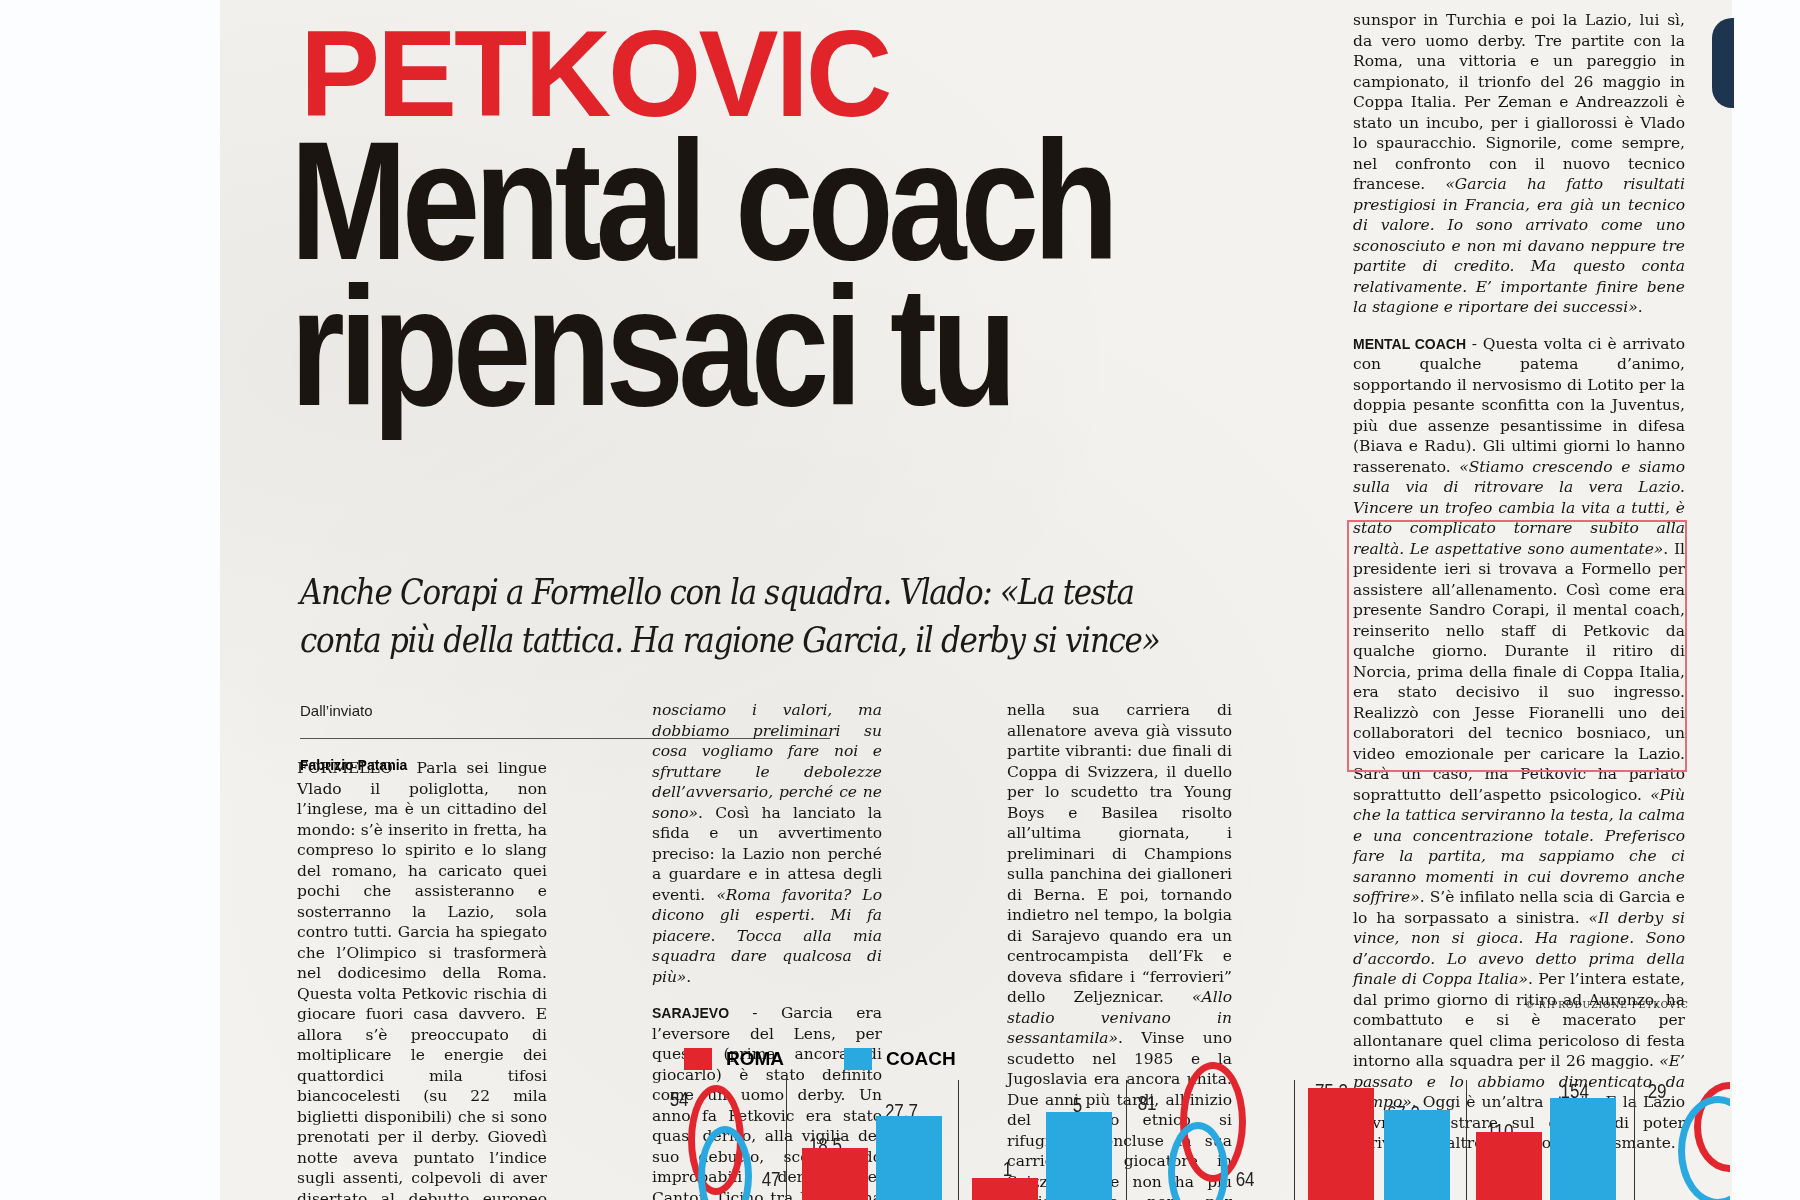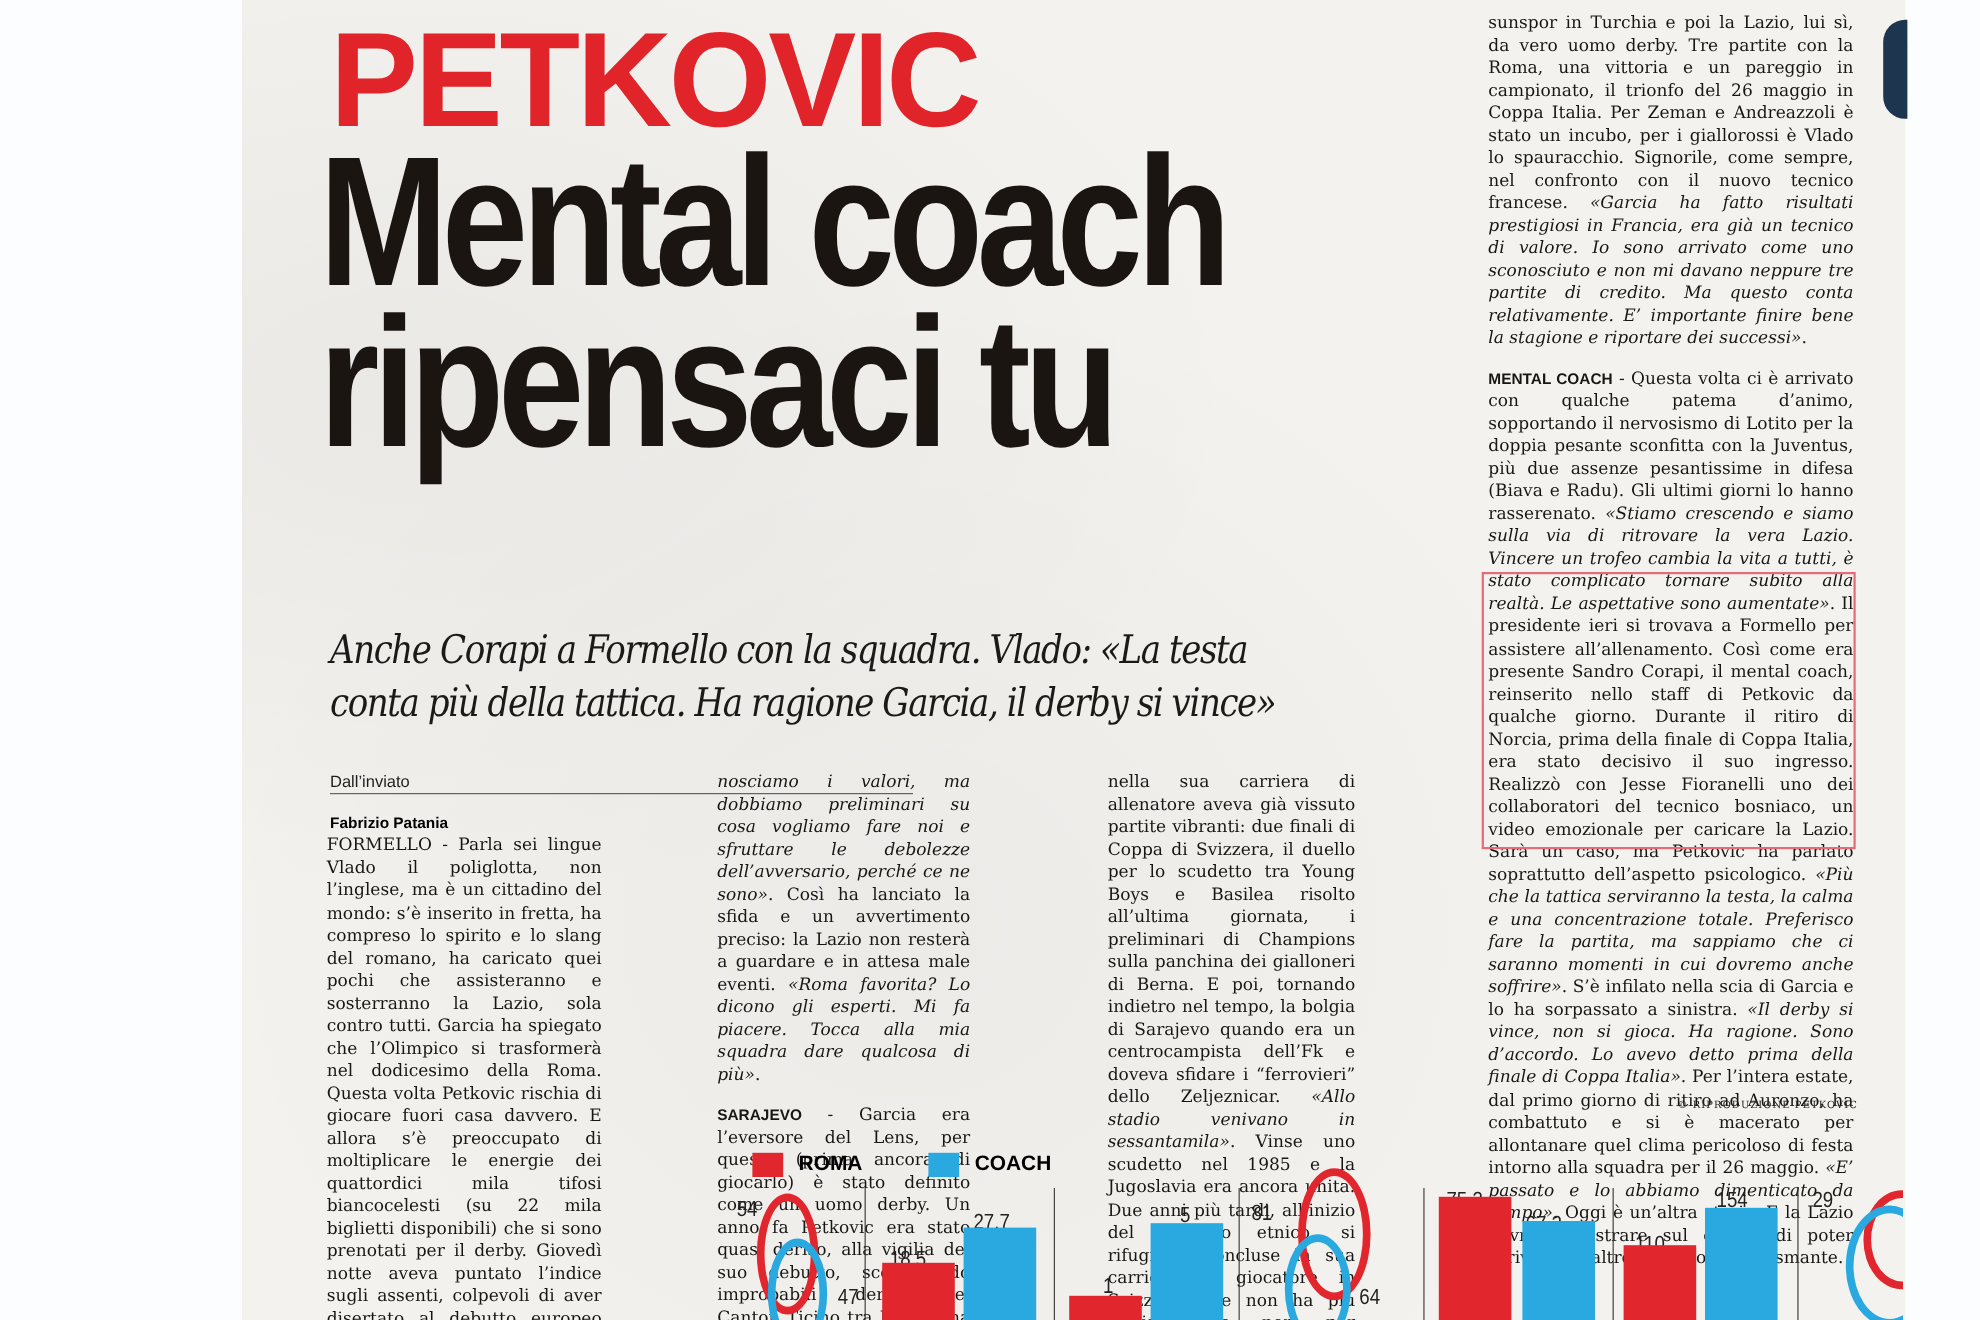--- a/index.html
+++ b/index.html
@@ -3,21 +3,21 @@
 <meta charset="utf-8">
 <style>
   html,body{margin:0;padding:0;}
   body{width:1800px;height:1200px;background:#fbfdfe;position:relative;overflow:hidden;font-family:"DejaVu Serif",serif;}
   .paper{position:absolute;left:220px;top:0;width:1512px;height:1200px;background:#f3f2ef;
     background-image:radial-gradient(ellipse at 10% 30%,rgba(0,0,0,0.04),transparent 40%),radial-gradient(ellipse at 40% 70%,rgba(0,0,0,0.03),transparent 50%);}
   .kicker{position:absolute;left:300px;top:18px;font-family:"Liberation Sans",sans-serif;font-weight:900;font-size:120px;line-height:110px;color:#e0242a;letter-spacing:-3px;transform:scaleY(1.02);}
   .headline{position:absolute;left:290px;top:128px;font-family:"Liberation Sans",sans-serif;font-weight:700;color:#1b1512;font-size:168px;line-height:146px;letter-spacing:-7px;transform:scaleX(0.84);transform-origin:left top;white-space:nowrap;}
   .subhead{position:absolute;left:300px;top:568px;width:880px;font-family:"DejaVu Serif",serif;font-style:italic;font-size:36px;line-height:48px;color:#1c1a18;letter-spacing:-1.5px;transform:scaleX(0.86);transform-origin:left top;white-space:nowrap;}
   .byline{position:absolute;left:300px;top:702px;width:240px;font-family:"Liberation Sans",sans-serif;}
-  .byline .dall{font-size:15px;color:#1c1c1c;border-bottom:1px solid #555;padding-bottom:2px;width:530px;}
+  .byline .dall{font-size:15px;color:#1c1c1c;border-bottom:1px solid #555;padding-bottom:19px;width:530px;}
   .byline .author{font-size:14px;font-weight:700;margin-top:18px;}
   .col{position:absolute;font-family:"DejaVu Serif",serif;font-size:15.5px;line-height:20.5px;color:#181614;text-align:justify;}
   .col p{margin:0 0 16px 0;}
   .col em{}
   .lead{font-family:"Liberation Sans",sans-serif;font-weight:700;font-size:14px;}
   .col1{left:297px;top:758px;width:250px;}
   .col2{left:652px;top:700px;width:230px;}
   .col3{left:1007px;top:700px;width:225px;}
   .col4{left:1353px;top:10px;width:332px;}
   .highlight{position:absolute;left:1347px;top:520px;width:340px;height:252px;border:2px solid #e56b77;box-sizing:border-box;pointer-events:none;}
@@ -53,21 +53,21 @@
 <div class="byline">
   <div class="dall">Dall’inviato</div>
   <div class="author">Fabrizio Patania</div>
 </div>
 
 <div class="col col1">
   <p><span>FORMELLO</span><span> - Parla sei lingue Vlado il poliglotta, non l’inglese, ma è un cittadino del mondo: s’è inserito in fretta, ha compreso lo spirito e lo slang del romano, ha caricato quei pochi che assisteranno e sosterranno la Lazio, sola contro tutti. Garcia ha spiegato che l’Olimpico si trasformerà nel dodicesimo della Roma. Questa volta Petkovic rischia di giocare fuori casa davvero. E allora s’è preoccupato di moltiplicare le energie dei quattordici mila tifosi biancocelesti (su 22 mila biglietti disponibili) che si sono prenotati per il derby. Giovedì notte aveva puntato l’indice sugli assenti, colpevoli di aver disertato al debutto europeo con il Legia Varsavia. Ieri ha caricato chi ci sarà. </span></p>
 </div>
 
 <div class="col col2">
-  <p><em>nosciamo i valori, ma dobbiamo preliminari su cosa vogliamo fare noi e sfruttare le debolezze dell’avversario, perché ce ne sono»</em><span>. Così ha lanciato la sfida e un avvertimento preciso: la Lazio non resterà a guardare e in attesa male eventi. </span><em>«Roma favorita? Lo dicono gli esperti. Mi fa piacere. Tocca alla mia squadra dare qualcosa di più»</em><span>.</span></p>
+  <p><em>nosciamo i valori, ma dobbiamo preliminari su cosa vogliamo fare noi e sfruttare le debolezze dell’avversario, perché ce ne sono»</em><span>. Così ha lanciato la sfida e un avvertimento preciso: la Lazio non perché a guardare e in attesa degli eventi. </span><em>«Roma favorita? Lo dicono gli esperti. Mi fa piacere. Tocca alla mia squadra dare qualcosa di più»</em><span>.</span></p>
   <p><span class="lead">SARAJEVO</span><span> - Garcia era l’eversore del Lens, per questo (prima ancora di giocarlo) è stato definito come un uomo derby. Un anno fa Petkovic era stato quasi deriso, alla vigilia del suo debutto, scomodando improbabili derby del Canton Ticino tra Bellinzona e Lugano. Ci rimase male, perché</span></p>
 </div>
 
 <div class="col col3">
   <p><span>nella sua carriera di allenatore aveva già vissuto partite vibranti: due finali di Coppa di Svizzera, il duello per lo scudetto tra Young Boys e Basilea risolto all’ultima giornata, i preliminari di Champions sulla panchina dei gialloneri di Berna. E poi, tornando indietro nel tempo, la bolgia di Sarajevo quando era un centrocampista dell’Fk e doveva sfidare i “ferrovieri” dello Zeljeznicar. </span><em>«Allo stadio venivano in sessantamila»</em><span>. Vinse uno scudetto nel 1985 e la Jugoslavia era ancora unita. Due anni più tardi, all’inizio del conflitto etnico, si rifugiò e concluse la sua carriera di giocatore in Svizzera, che non ha più lasciato, se non per continuare a crescere da allenatore. Un’esperienza poco fortunata al Sam-</span></p>
 </div>
 
 <div class="col col4">
   <p><span>sunspor in Turchia e poi la Lazio, lui sì, da vero uomo derby. Tre partite con la Roma, una vittoria e un pareggio in campionato, il trionfo del 26 maggio in Coppa Italia. Per Zeman e Andreazzoli è stato un incubo, per i giallorossi è Vlado lo spauracchio. Signorile, come sempre, nel confronto con il nuovo tecnico francese. </span><em>«Garcia ha fatto risultati prestigiosi in Francia, era già un tecnico di valore. Io sono arrivato come uno sconosciuto e non mi davano neppure tre partite di credito. Ma questo conta relativamente. E’ importante finire bene la stagione e riportare dei successi»</em><span>.</span></p>
   <p><span class="lead">MENTAL COACH</span><span> - Questa volta ci è arrivato con qualche patema d’animo, sopportando il nervosismo di Lotito per la doppia pesante sconfitta con la Juventus, più due assenze pesantissime in difesa (Biava e Radu). Gli ultimi giorni lo hanno rasserenato. </span><em>«Stiamo crescendo e siamo sulla via di ritrovare la vera Lazio. Vincere un trofeo cambia la vita a tutti, è stato complicato tornare subito alla realtà. Le aspettative sono aumentate»</em><span>. Il presidente ieri si trovava a Formello per assistere all’allenamento. Così come era presente Sandro Corapi, il mental coach, reinserito nello staff di Petkovic da qualche giorno. Durante il ritiro di Norcia, prima della finale di Coppa Italia, era stato decisivo il suo ingresso. Realizzò con Jesse Fioranelli uno dei collaboratori del tecnico bosniaco, un video emozionale per caricare la Lazio. Sarà un caso, ma Petkovic ha parlato soprattutto dell’aspetto psicologico. </span><em>«Più che la tattica serviranno la testa, la calma e una concentrazione totale. Preferisco fare la partita, ma sappiamo che ci saranno momenti in cui dovremo anche soffrire»</em><span>. S’è infilato nella scia di Garcia e lo ha sorpassato a sinistra. </span><em>«Il derby si vince, non si gioca. Ha ragione. Sono d’accordo. Lo avevo detto prima della finale di Coppa Italia»</em><span>. Per l’intera estate, dal primo giorno di ritiro ad Auronzo, ha combattuto e si è macerato per allontanare quel clima pericoloso di festa intorno alla squadra per il 26 maggio. </span><em>«E’ passato e lo abbiamo dimenticato da tempo»</em><span>. Oggi è un’altra storia. E la Lazio dovrà dimostrare sul campo di poter scrivere un altro capitolo entusiasmante.</span></p>

